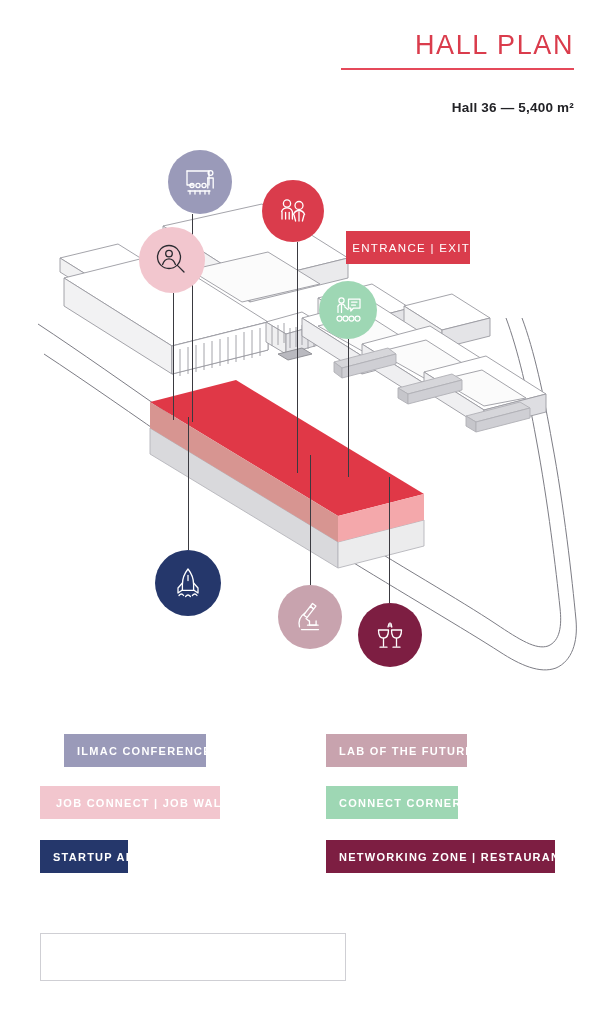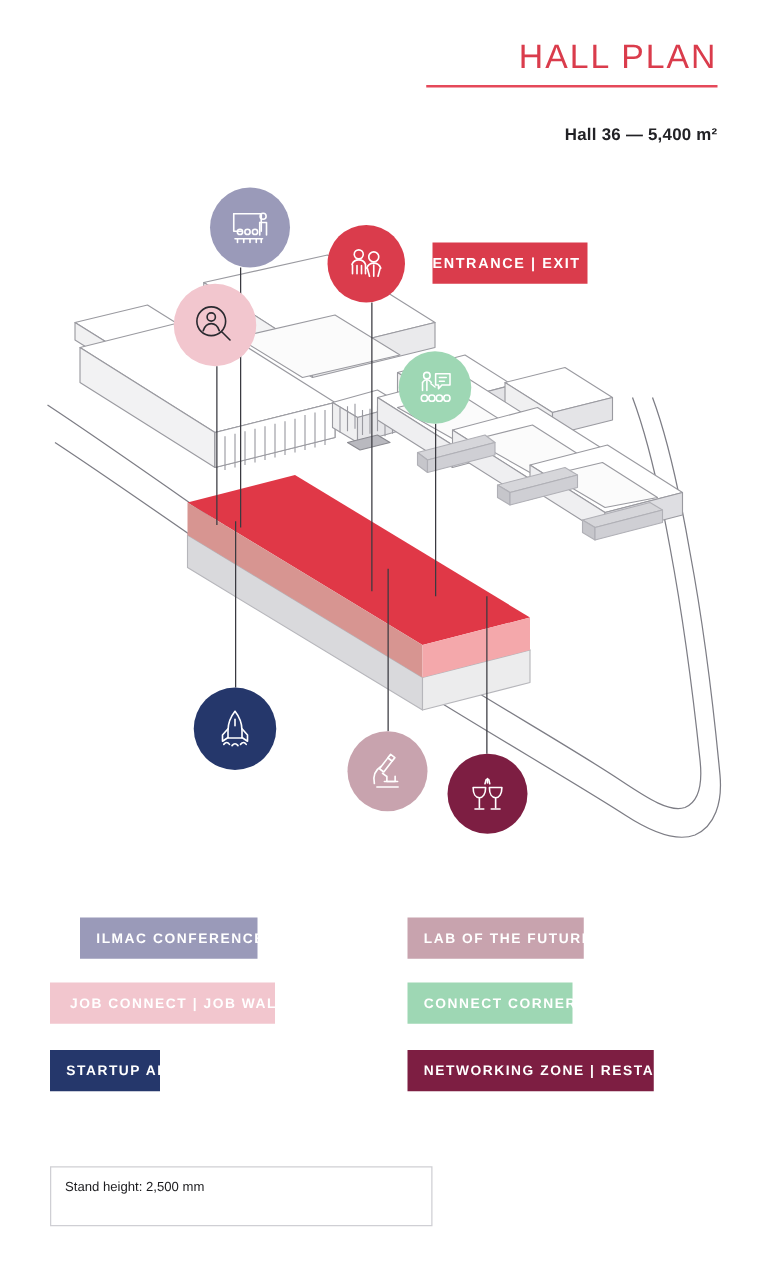--- a/index.html
+++ b/index.html
@@ -36,23 +36,23 @@
   .map svg{display:block;}
 
   
   .pin{position:absolute;border-radius:50%;display:flex;align-items:center;
        justify-content:center;box-sizing:border-box;}
   .pin svg{display:block;}
   .leader{position:absolute;width:1.4px;background:#3a3a40;}
 
   
   .tag{
-    position:absolute;display:flex;align-items:center;justify-content:flex-start;
-    color:#fff;font-size:11.5px;font-weight:bold;letter-spacing:1.3px;
-    white-space:nowrap;box-sizing:border-box;
+    position:absolute;display:flex;align-items:center;justify-content:flex-end;
+    color:#fff;font-size:11.5px;font-weight:normal;letter-spacing:1.3px;
+    white-space:nowrap;box-sizing:border-box;margin-top:37px;
   }
 
   
   .legend{position:absolute;left:0;top:720px;width:614px;height:170px;}
   .swatch{
     position:absolute;height:33px;display:flex;align-items:center;
     padding:0 13px;box-sizing:border-box;
     color:#ffffff;font-size:11px;font-weight:bold;letter-spacing:1.25px;
     white-space:nowrap;
   }
@@ -314,23 +314,22 @@
     </div>
 
     <div class="swatch" style="left:326px;top:14px;width:141px;background:#c8a3ae;">
       <span>LAB OF THE FUTURE</span>
     </div>
 
     <div class="swatch" style="left:326px;top:66px;width:132px;background:#9ed7b4;">
       <span>CONNECT CORNER</span>
     </div>
 
-    <div class="swatch" style="left:326px;top:120px;width:197px;background:#7d1e42;">
+    <div class="swatch" style="left:326px;top:120px;width:229px;background:#7d1e42;">
       <span>NETWORKING ZONE | RESTAURANT</span>
     </div>
 
   </div>
 
   <div class="note">
-    <div>Stand height: 2,500 mm</div>
   </div>
 
 </div>
 
 </body></html>

